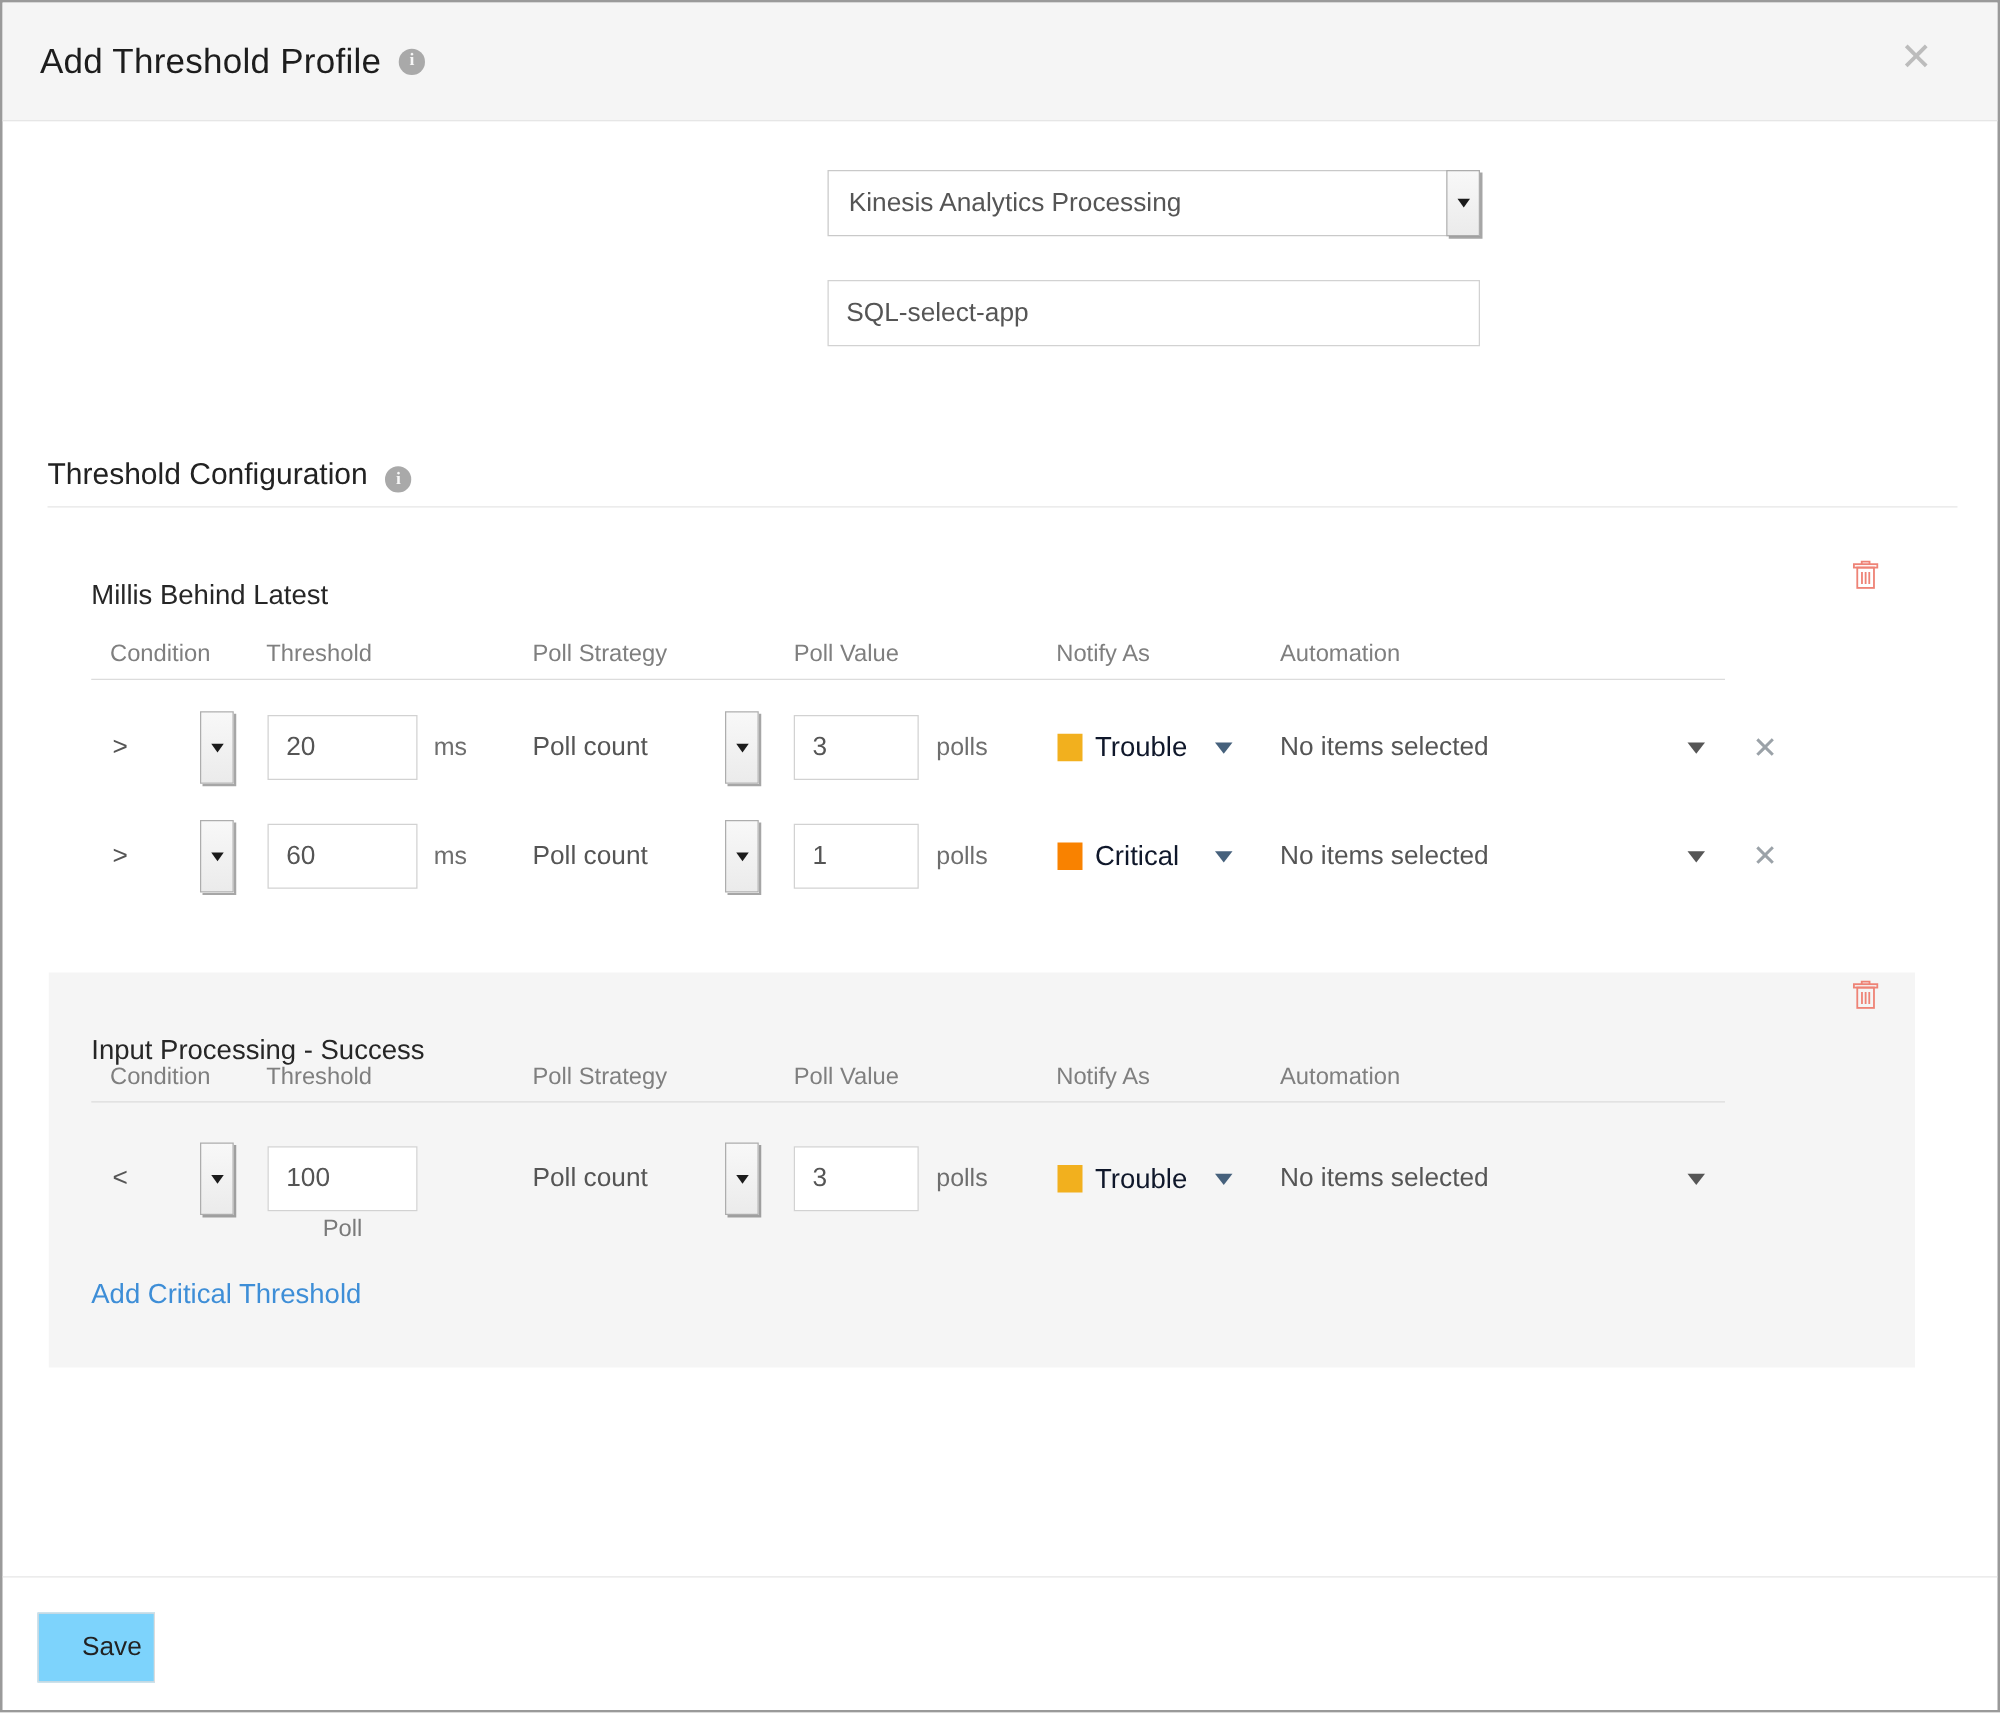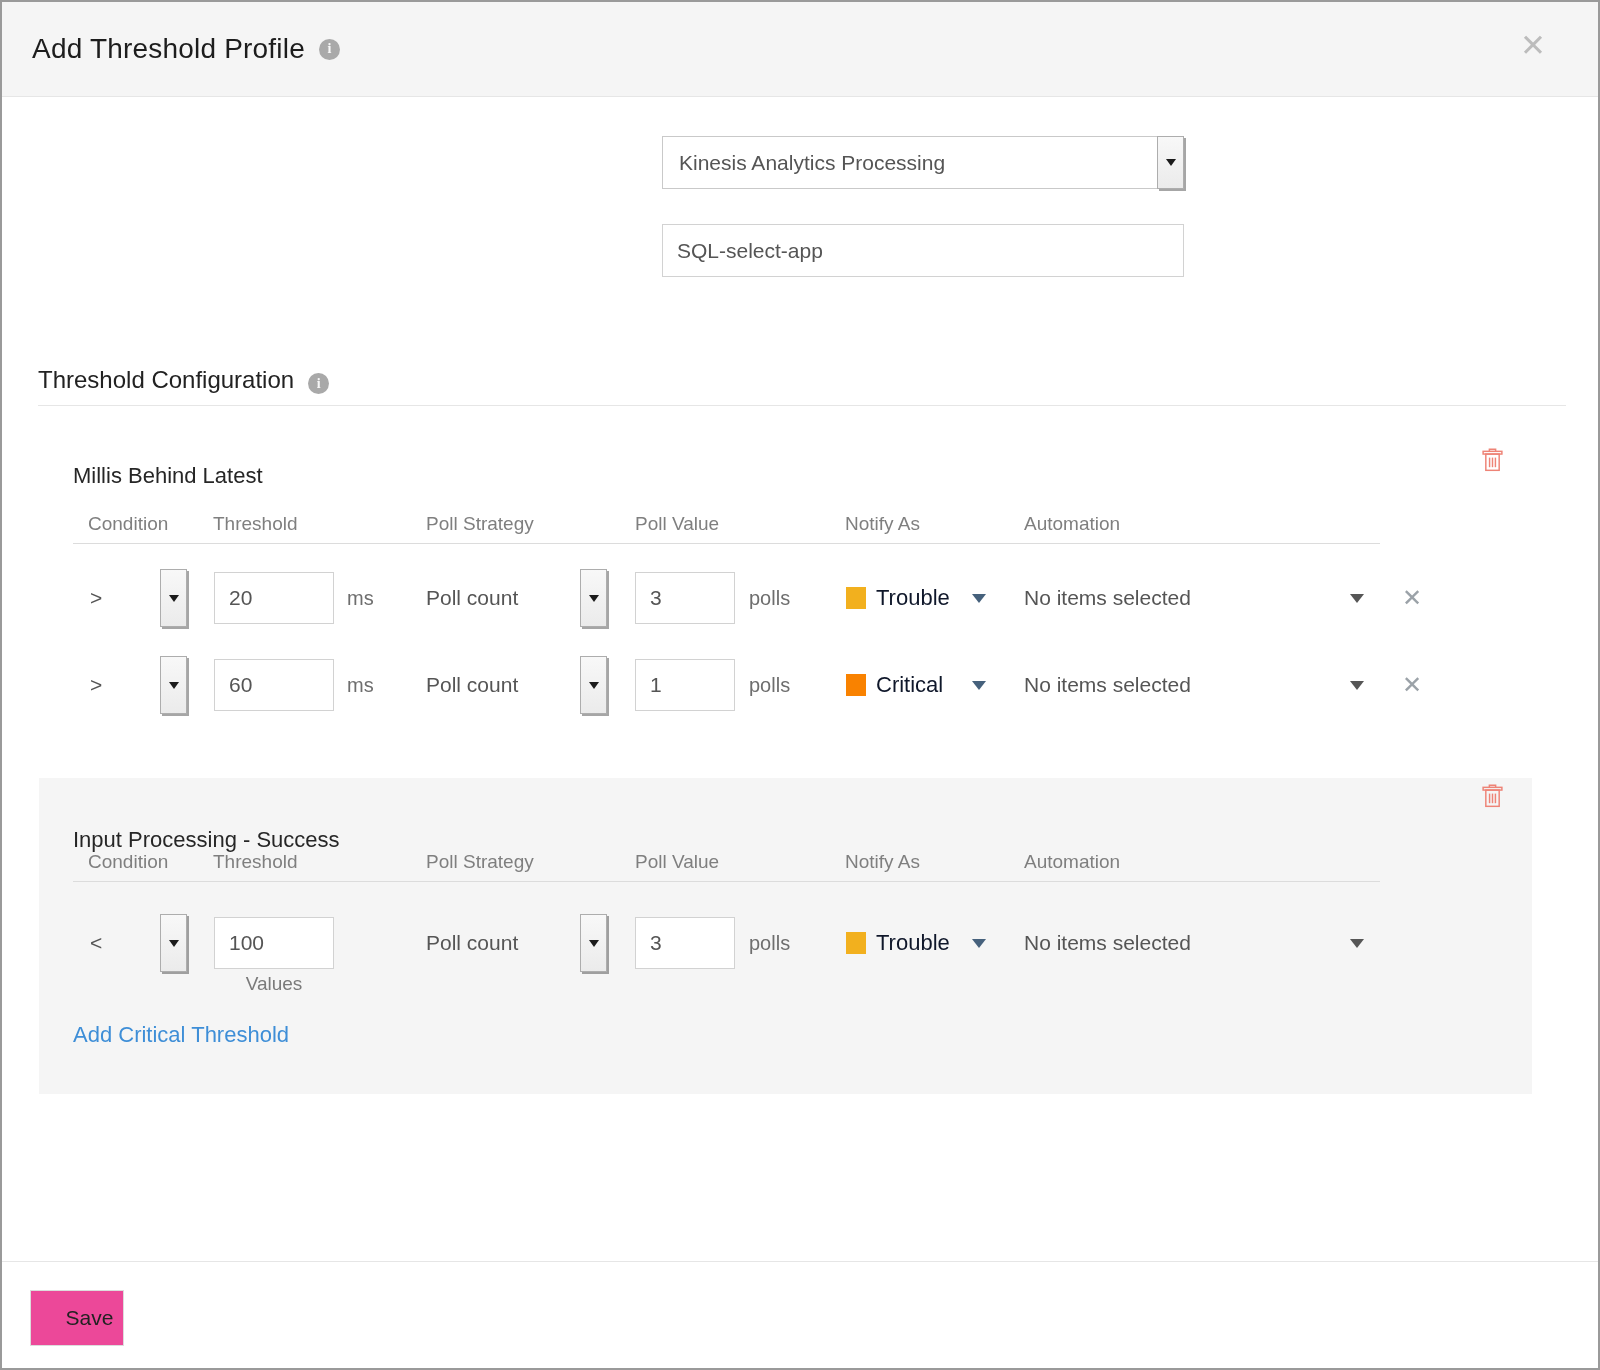--- a/index.html
+++ b/index.html
@@ -57,21 +57,21 @@
   .sq { width:20px; height:22px; display:inline-block; }
   .sev { font-size:22px; color:#0f172a; }
   .ncaret { width:0; height:0; border-left:7px solid transparent; border-right:7px solid transparent; border-top:9px solid #46617c; }
   .acaret { width:0; height:0; border-left:7px solid transparent; border-right:7px solid transparent; border-top:9px solid #565656; }
   .rm { font-size:24px; color:#9ba2a8; cursor:pointer; }
   .panel { background:#f5f5f5; }
   .cnt { text-align:center; font-size:19px; color:#7a7a7a; }
   .link { font-size:22px; color:#3e8ed7; cursor:pointer; }
   .save {
     display:flex; align-items:center; justify-content:center;
-    background:#ec4899; border:1px solid #dcdcdc; font-size:21px; color:#222; cursor:pointer;
+    background:#7dd3fc; border:1px solid #dcdcdc; font-size:21px; color:#222; cursor:pointer;
     font-family:"Liberation Sans", sans-serif;
     padding-left:25px;
   }
 </style>
 </head>
 <body>
 
 <div id="dialog">
 
   <div class="hdr">
@@ -218,20 +218,20 @@
     <span class="c sev" style="left:874px">Trouble</span>
     <span class="c" style="left:970px">
         <span class="ncaret"></span>
       </span>
     <span class="c val" style="left:1022px">No items selected</span>
     <span class="c" style="left:1348px">
         <span class="acaret"></span>
       </span>
   </div>
 
-  <div class="abs cnt" style="left:212px;top:971px;width:120px;">Values</div>
+  <div class="abs cnt" style="left:212px;top:971px;width:120px;">Poll</div>
   <div class="abs link" style="left:71px;top:1020px;">Add Critical Threshold</div>
 
 
   <div class="abs hline" style="left:0;top:1259px;width:1596px;"></div>
   <div class="abs save" style="left:28px;top:1288px;width:94px;height:56px;">Save</div>
 
 </div>
 
 </body></html>

